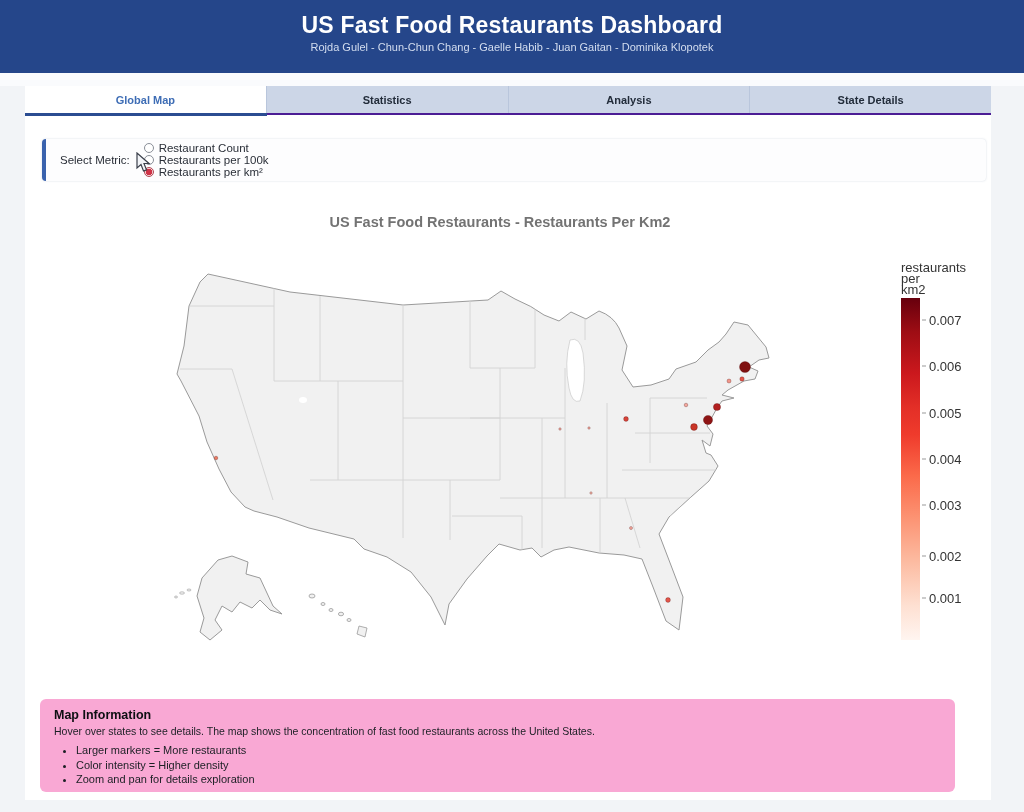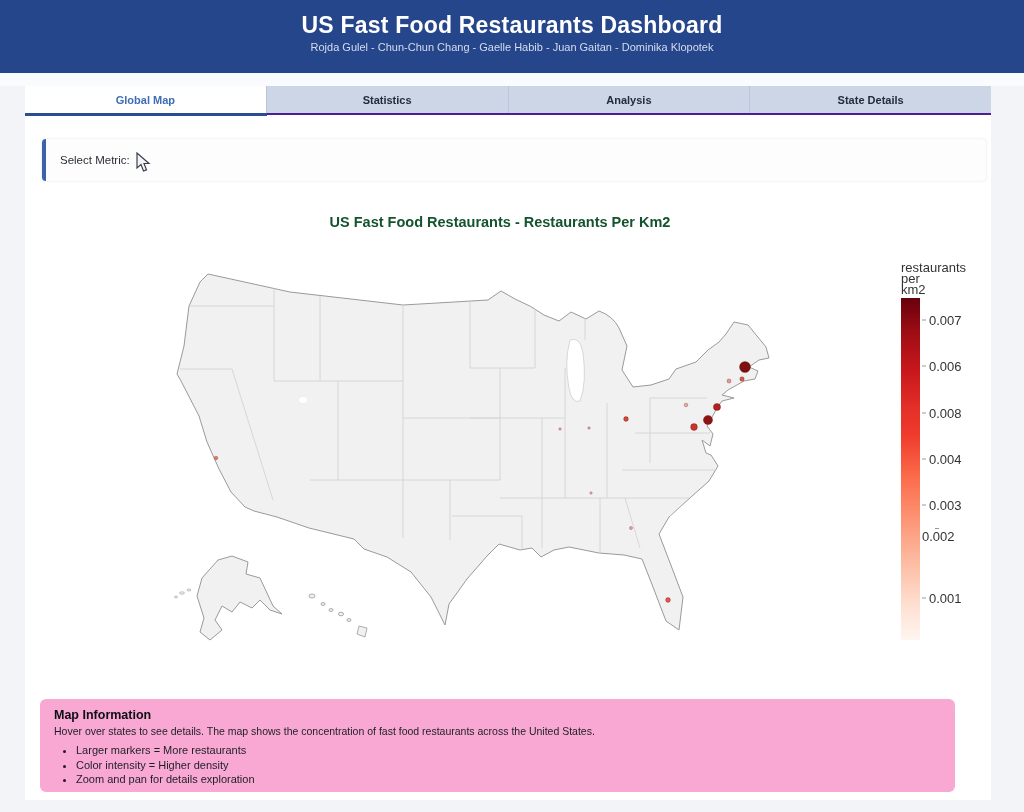--- a/index.html
+++ b/index.html
@@ -23,21 +23,21 @@
   #metric-box{position:absolute;left:42px;top:139px;width:944px;height:42px;background:#fdfdfe;
     border-left:4px solid #3a62ad;border-radius:4px;box-shadow:0 0 2px rgba(120,140,170,.35);
     display:flex;align-items:center;padding-left:14px;box-sizing:border-box;font-size:11.5px;color:#2a2f38;}
   #metric-box .mlabel{margin-right:14px;}
   .radio-opt{display:flex;align-items:center;margin-right:16px;cursor:pointer;}
   .rcirc{width:10px;height:10px;border:1px solid #8a8f98;border-radius:50%;background:#fff;
     margin-right:5px;box-sizing:border-box;}
   .rcirc.sel{border-color:#b04552;background:radial-gradient(circle at 50% 50%, #cf3347 0 60%, #f4d6d9 61% 100%);}
   
   #map-title{position:absolute;left:130px;top:214px;width:740px;text-align:center;
-    font-size:14.5px;font-weight:700;color:#14532d;}
+    font-size:14.5px;font-weight:700;color:#737373;}
   #map-svg{position:absolute;left:170px;top:248px;}
   
   #colorbar{position:absolute;left:898px;top:262px;width:86px;height:395px;font-size:13px;color:#333;}
   #cb-title{position:absolute;left:3px;top:0;line-height:11px;}
   #cb-bar{position:absolute;left:3px;top:36px;width:19px;height:342px;
     background:linear-gradient(to bottom,#67000d 0%,#9e0d14 10%,#cb181d 22%,#e32f27 32%,
       #ef3b2c 40%,#fb6a4a 52%,#fc9272 64%,#fcbba1 77%,#fee0d2 90%,#fff5f0 100%);}
   .cb-tick{position:absolute;left:24px;transform:translateY(-50%);display:flex;align-items:center;}
   .cb-tick .tm{width:4px;height:1px;background:#999;margin-right:3px;}
   
@@ -63,20 +63,34 @@
 
 <div id="tabbar">
     <div class="tab active">Global Map</div>
     <div class="tab">Statistics</div>
     <div class="tab">Analysis</div>
     <div class="tab">State Details</div>
   </div>
 
 <div id="metric-box">
   <span class="mlabel">Select Metric:</span>
+  <span id="radio-group">
+      <span class="radio-opt">
+        <span class="rcirc"></span>
+        <span>Restaurant Count</span>
+      </span>
+      <span class="radio-opt">
+        <span class="rcirc"></span>
+        <span>Restaurants per 100k</span>
+      </span>
+      <span class="radio-opt">
+        <span class="rcirc sel"></span>
+        <span>Restaurants per km²</span>
+      </span>
+    </span>
 </div>
 
 <div id="map-title">US Fast Food Restaurants - Restaurants Per Km2</div>
 
 <svg id="map-svg" width="715" height="412" viewBox="0 0 715 412">
   <defs>
     <clipPath id="usclip">
       <path d="M38,26 L120,44 L233,57 L318,52 L331,43 L345,51 Q362,58 374,67 L389,73 L401,64
         L416,71 L429,63 Q443,68 449,80 L457,98 L452,122 L463,139 L481,137 L499,131 L506,121
         L526,114 L538,102 L549,94 L556,86 L564,74 L578,77 L596,99 L599,110 L589,112 L579,119
@@ -157,31 +171,31 @@
       <div class="cb-tick" style="top: 58px;">
         <span class="tm"></span>
         <span>0.007</span>
       </div>
       <div class="cb-tick" style="top: 104.33px;">
         <span class="tm"></span>
         <span>0.006</span>
       </div>
       <div class="cb-tick" style="top: 150.66px;">
         <span class="tm"></span>
-        <span>0.008</span>
+        <span>0.005</span>
       </div>
       <div class="cb-tick" style="top: 196.99px;">
         <span class="tm"></span>
         <span>0.004</span>
       </div>
       <div class="cb-tick" style="top: 243.32px;">
         <span class="tm"></span>
         <span>0.003</span>
       </div>
-      <div class="cb-tick" style="top: 274px; flex-direction: column;">
+      <div class="cb-tick" style="top: 294px;">
         <span class="tm"></span>
         <span>0.002</span>
       </div>
       <div class="cb-tick" style="top: 335.98px;">
         <span class="tm"></span>
         <span>0.001</span>
       </div>
     </div>
 </div>
 

